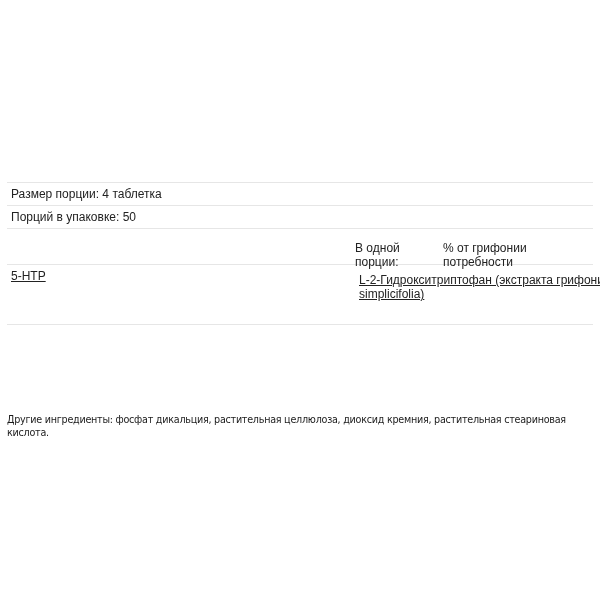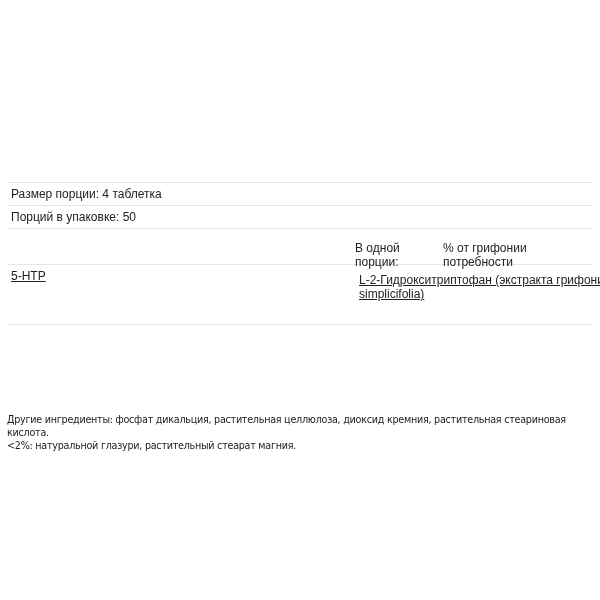--- a/index.html
+++ b/index.html
@@ -103,14 +103,13 @@
       <div class="col-name">L-2-Гидрокситриптофан (экстракта грифонии)  (Griffonia simplicifolia)</div>
       <div class="col-amount" style="padding-top:4px;">200 мг</div>
       <div class="col-dv"></div>
     </div>
   </div>
   <div class="row last"></div>
 </div>
 
 <div class="other">
   <div>Другие ингредиенты: фосфат дикальция, растительная целлюлоза, диоксид кремния, растительная стеариновая кислота.</div>
-  <div>&lt;2%: натуральной глазури, растительный стеарат магния.</div>
 </div>
 
 </body></html>

